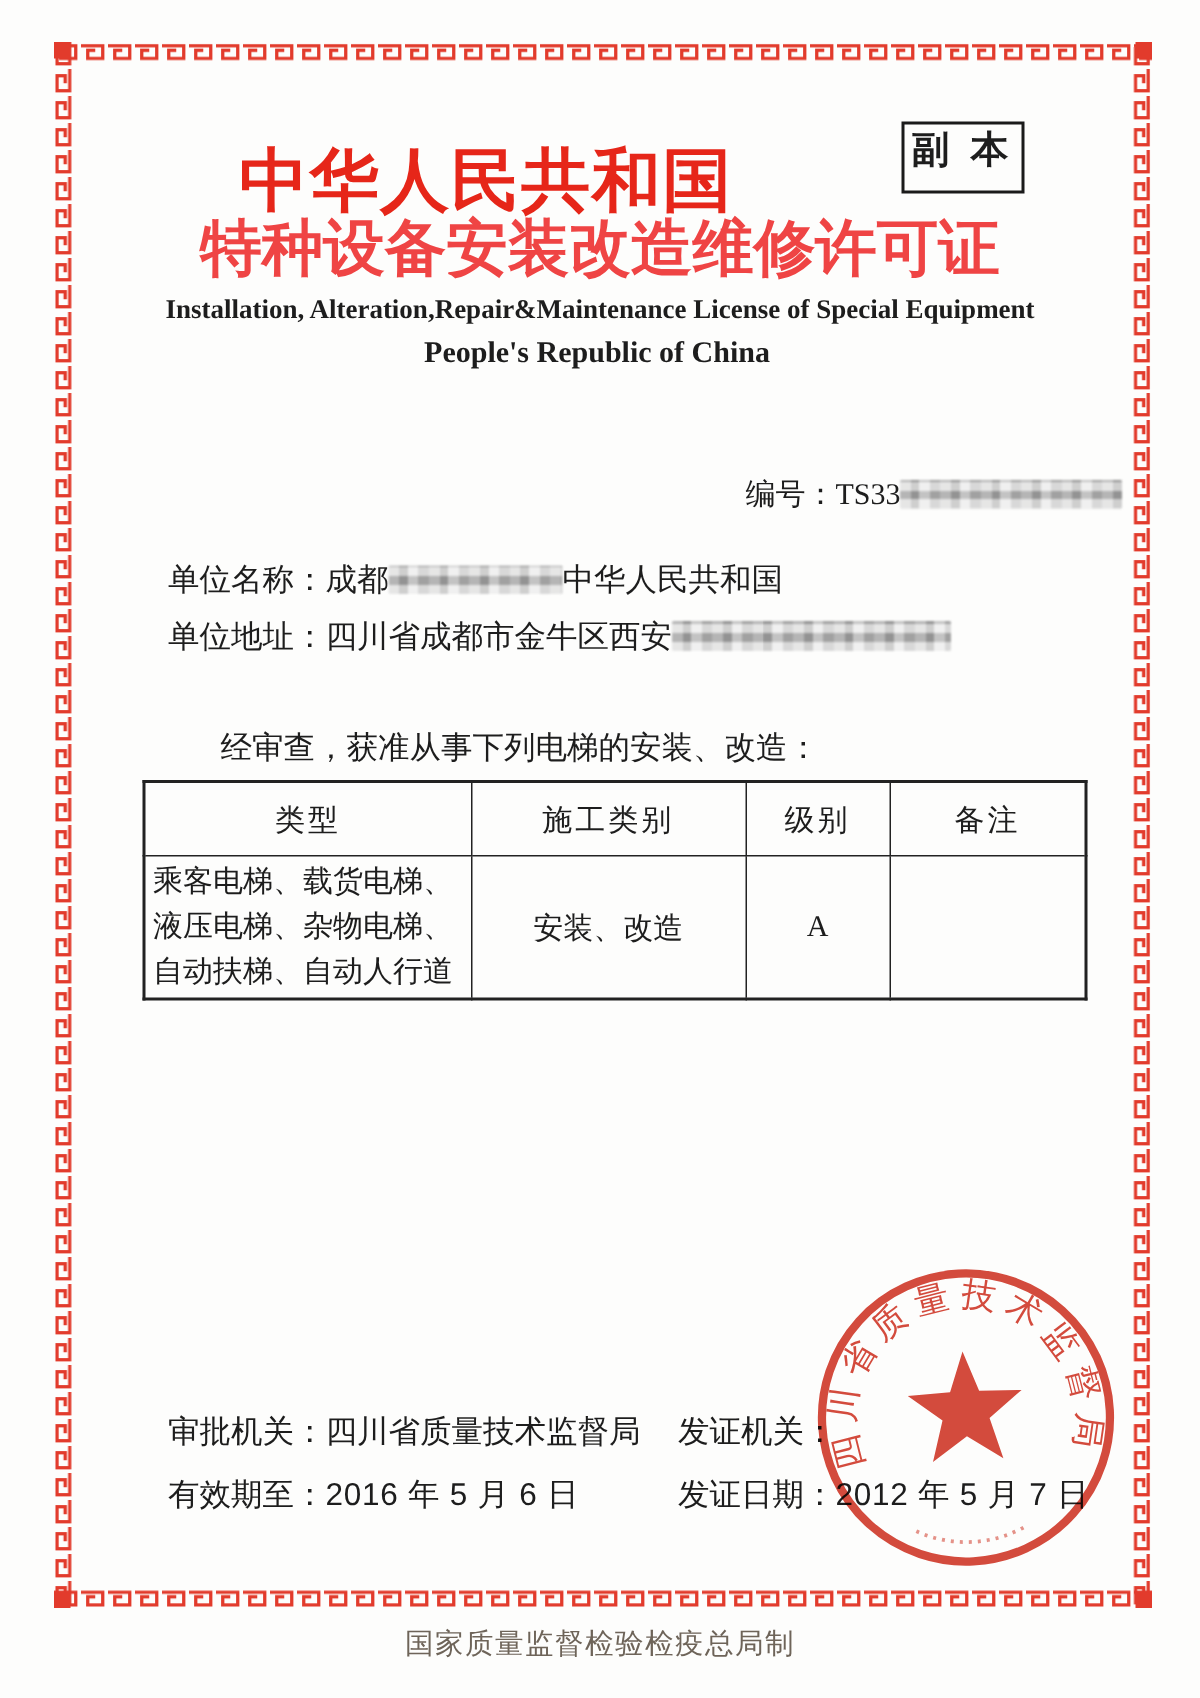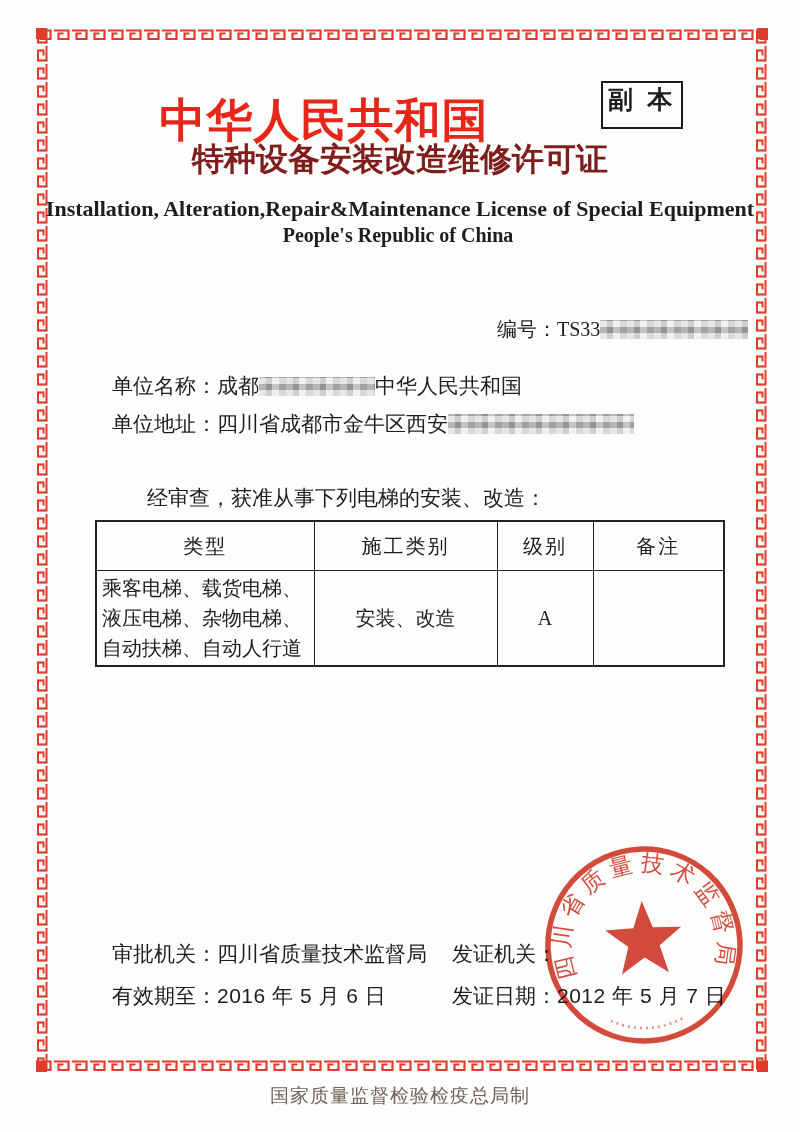--- a/index.html
+++ b/index.html
@@ -23,23 +23,23 @@
   .copy-box{
     position:absolute; left:601px; top:81px; width:78px; height:44px; z-index:3;
     border:2.5px solid #1a1a1a; display:flex; justify-content:center;
     font-size:25px; font-weight:bold; letter-spacing:4px;
   }
   .title-cn1{position:absolute; left:0; top:90px; width:648px; text-align:center;
     font-family:"Liberation Sans","DejaVu Sans",sans-serif;
     font-size:46px; font-weight:800; color:#e62619; letter-spacing:1px; z-index:2;}
   .title-cn2{position:absolute; left:0; top:138px; width:800px; text-align:center;
     font-family:"Liberation Sans","DejaVu Sans",sans-serif;
-    font-size:32px; font-weight:800; color:#7f1d1d; z-index:2;}
+    font-size:41px; font-weight:800; color:#ef4444; z-index:2;}
   .title-en1{position:absolute; left:0; top:196px; width:800px; text-align:center;
-    font-size:22px; font-weight:bold; z-index:2;}
+    font-size:18px; font-weight:bold; z-index:2;}
   .title-en2{position:absolute; left:0; top:224px; width:796px; text-align:center;
     font-size:20px; font-weight:bold; z-index:2;}
   .category{position:absolute; left:0; top:251px; width:800px; text-align:center;
     font-size:30px; font-weight:bold; z-index:2;}
   
   .field{position:absolute; font-size:21px; z-index:2; white-space:nowrap;}
   .license-no{left:497px; top:316px; font-size:20px;}
   .name-row{left:112px; top:372px;}
   .addr-row{left:112px; top:410px;}
   .note-row{left:147px; top:484px;}

